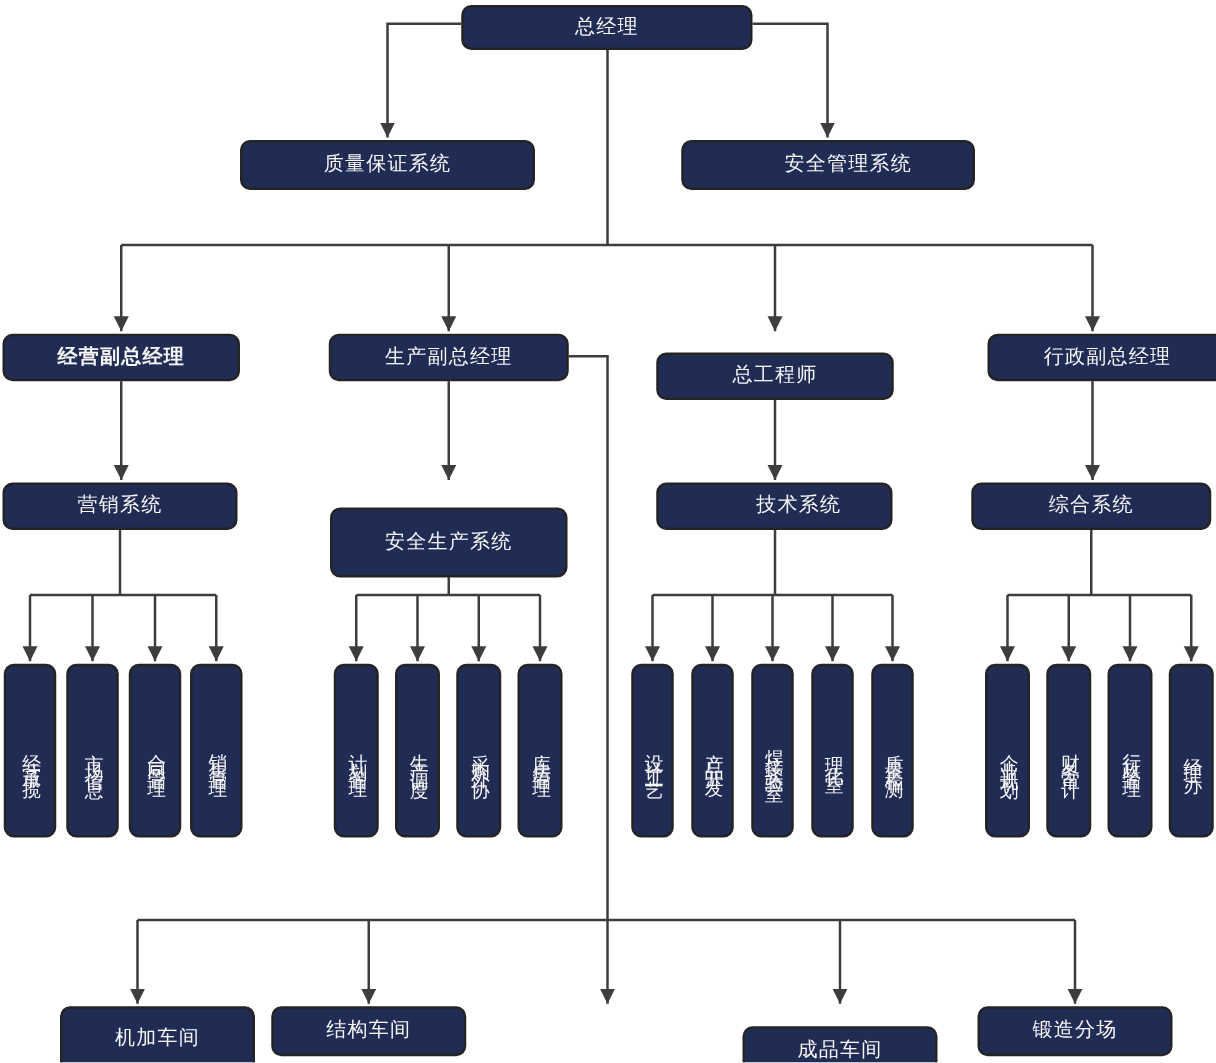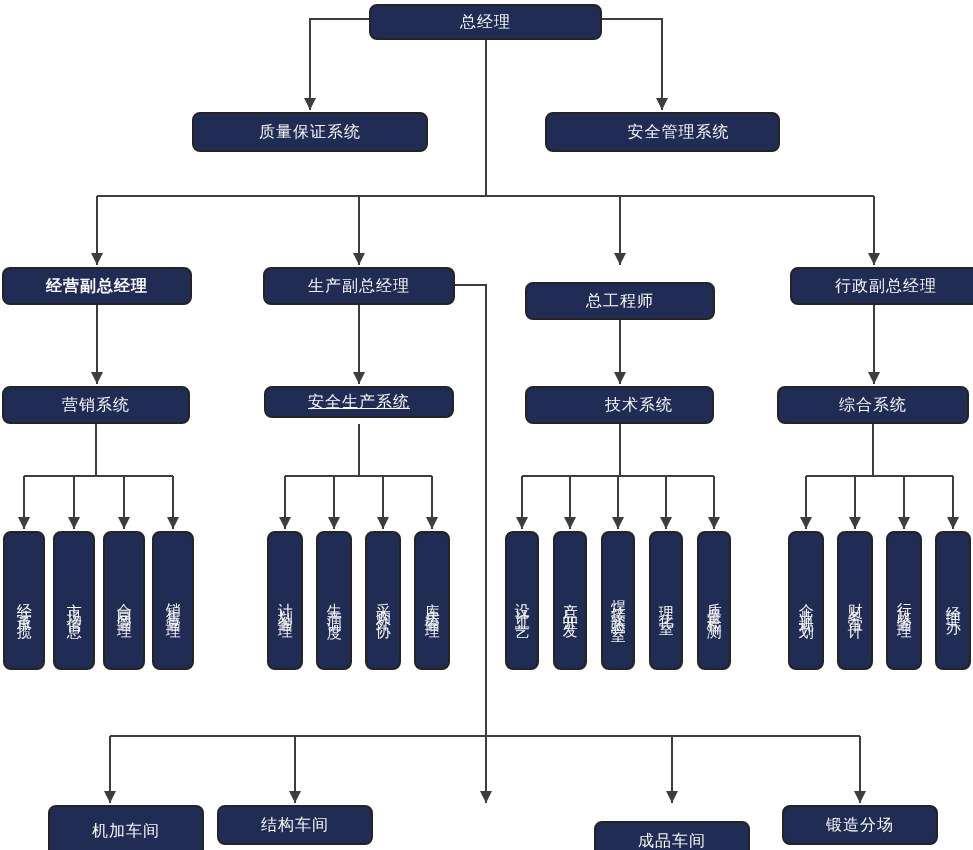--- a/index.html
+++ b/index.html
@@ -103,21 +103,21 @@
 
   <div class="node" style="left:192px;top:112px;width:236px;height:40px;">质量保证系统</div>
   <div class="node" style="left:545px;top:112px;width:235px;height:40px;padding-left:32px;">安全管理系统</div>
 
   <div class="node" style="left:2px;top:267px;width:190px;height:38px;font-weight:bold;">经营副总经理</div>
   <div class="node" style="left:263px;top:267px;width:192px;height:38px;">生产副总经理</div>
   <div class="node" style="left:525px;top:282px;width:190px;height:38px;">总工程师</div>
   <div class="node" style="left:778px;top:267px;width:192px;height:38px;margin-left:12px;">行政副总经理</div>
 
   <div class="node" style="left:2px;top:386px;width:188px;height:38px;">营销系统</div>
-  <div class="node" style="left:264px;top:386px;width:190px;height:32px;text-decoration:underline;">安全生产系统</div>
+  <div class="node" style="left:264px;top:406px;width:190px;height:56px;">安全生产系统</div>
   <div class="node" style="left:525px;top:386px;width:189px;height:38px;padding-left:39px;">技术系统</div>
   <div class="node" style="left:777px;top:386px;width:192px;height:38px;">综合系统</div>
 
   <div class="node vnode" style="left:3px;top:531px;width:42px;height:139px;">经营承揽</div>
   <div class="node vnode" style="left:53px;top:531px;width:42px;height:139px;">市场信息</div>
   <div class="node vnode" style="left:103px;top:531px;width:42px;height:139px;">合同管理</div>
   <div class="node vnode" style="left:152px;top:531px;width:42px;height:139px;">销售管理</div>
 
   <div class="node vnode" style="left:267px;top:531px;width:36px;height:139px;">计划管理</div>
   <div class="node vnode" style="left:316px;top:531px;width:36px;height:139px;">生产调度</div>

